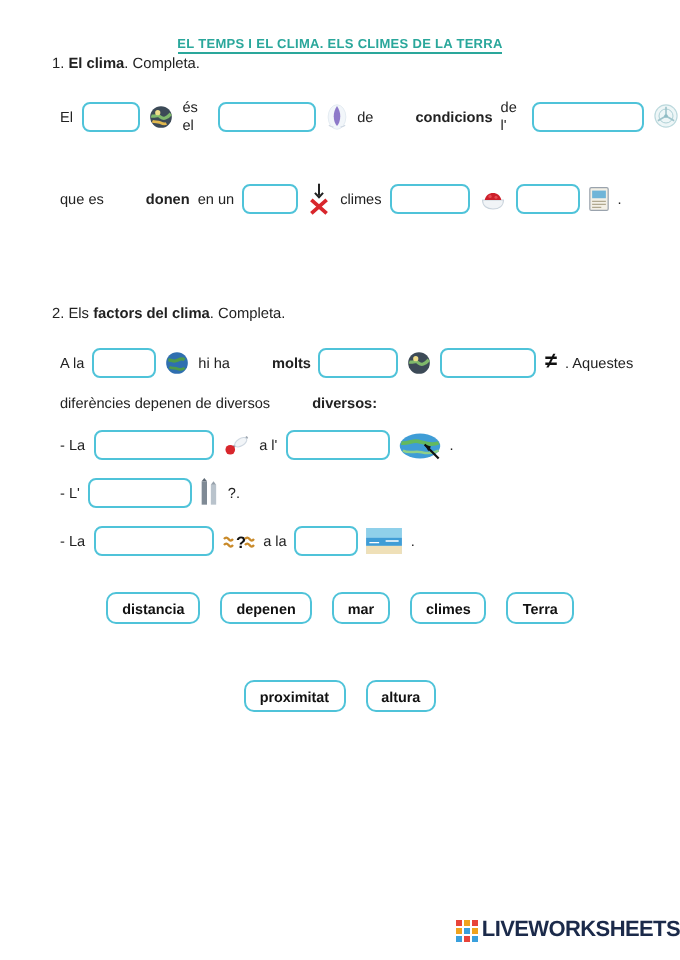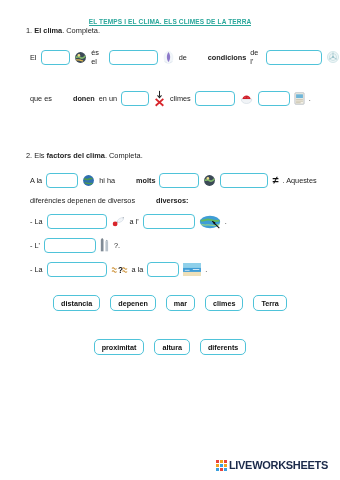--- a/index.html
+++ b/index.html
@@ -105,21 +105,21 @@
   .neq {
     font-size: 11px;
     font-weight: bold;
     color: #111;
     line-height: 1;
   }
 
   
   .footer {
     position: absolute;
-    right: 12px;
+    right: 0;
     bottom: 9px;
     display: flex;
     align-items: center;
     gap: 2px;
   }
   .logo-mark {
     display: inline-grid;
     grid-template-columns: 3px 3px 3px;
     grid-template-rows: 3px 3px 3px;
     gap: 1px;
@@ -318,21 +318,20 @@
     <span class="chip">distancia</span>
     <span class="chip">depenen</span>
     <span class="chip">mar</span>
     <span class="chip">climes</span>
     <span class="chip">Terra</span>
   </div>
 
   <div class="bank" style="margin-top:28px;">
     <span class="chip">proximitat</span>
     <span class="chip">altura</span>
-    <span class="chip">diferents</span>
   </div>
 
   <div class="footer">
     <span class="logo-mark">
       <i style="background:#e8443a"></i>
         <i style="background:#f0a31e"></i>
         <i style="background:#e8443a"></i>
       <i style="background:#f0a31e"></i>
         <i style="background:#3aa0dd"></i>
         <i style="background:#f0a31e"></i>

